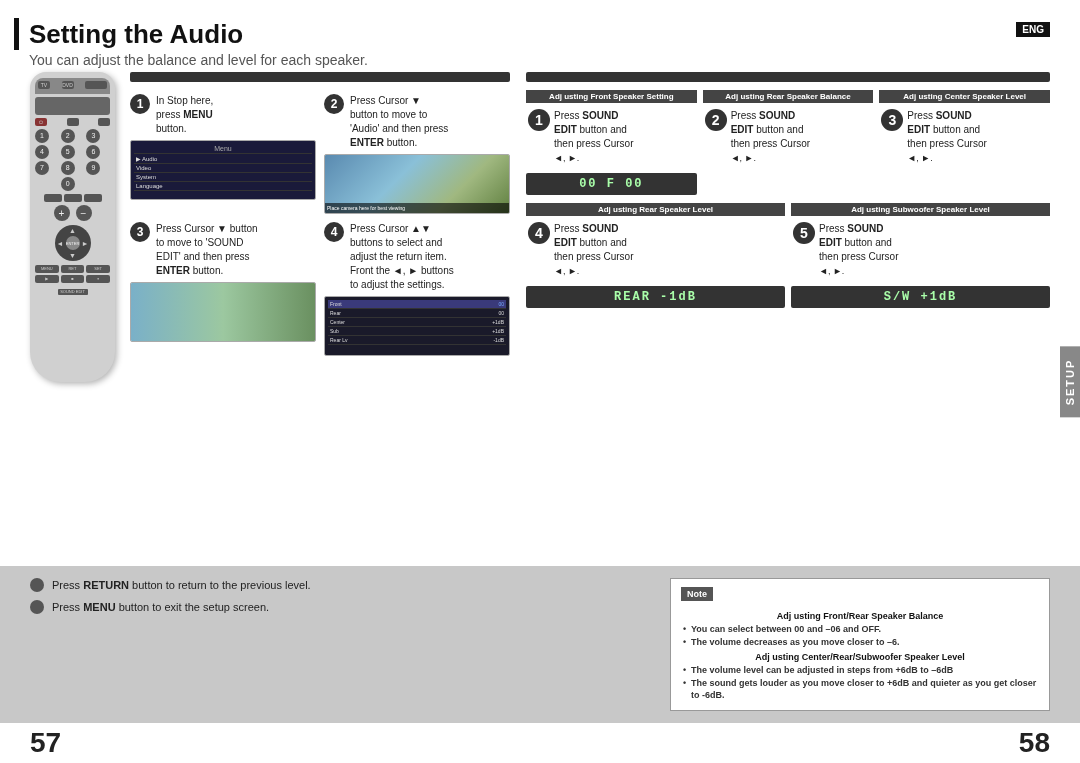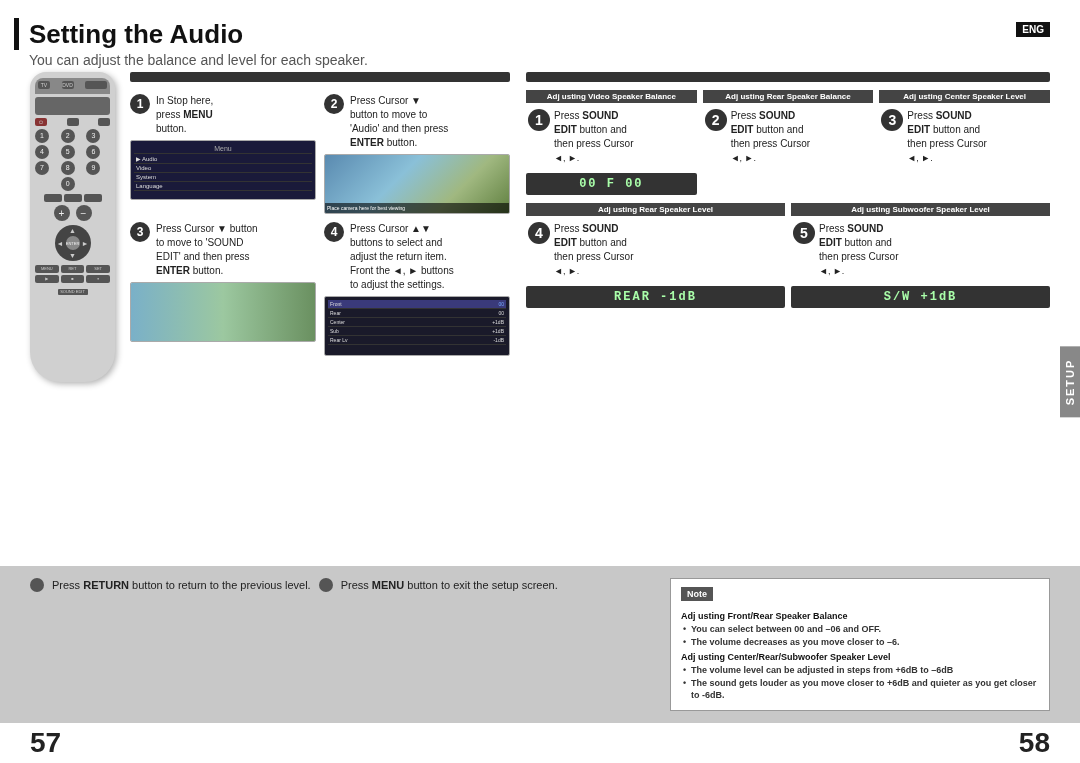--- a/index.html
+++ b/index.html
@@ -380,20 +380,21 @@
       background: #c8c8c8;
       padding: 12px 30px;
       display: flex;
       gap: 20px;
       align-items: flex-start;
     }
 
     .bottom-left {
       flex: 1;
       display: flex;
+      flex-direction: column;
       gap: 8px;
     }
 
     .bottom-instruction {
       display: flex;
       align-items: center;
       gap: 8px;
       font-size: 11px;
     }
 
@@ -422,20 +423,21 @@
       margin-bottom: 6px;
       display: inline-block;
     }
 
     .note-section-title {
       font-weight: bold;
       font-size: 9px;
       color: #111;
       margin-top: 4px;
       margin-bottom: 2px;
+      text-align: center;
     }
 
     .note-item {
       color: #333;
       font-size: 9px;
       line-height: 1.4;
       padding-left: 10px;
       position: relative;
       font-weight: bold;
     }
@@ -659,21 +661,21 @@
         </div>
       </div>
     </div>
 
     <div class="right-panel">
       <div class="right-top-bar"></div>
 
       <div class="right-columns">
 
         <div class="right-col">
-          <div class="section-label">Adj usting Video Speaker Balance</div>
+          <div class="section-label">Adj usting Front Speaker Setting</div>
           <div class="step-box">
             <div class="step-num" style="font-size:14px;width:22px;height:22px;">1</div>
             <div class="step-text">
               <span>Press </span><b>SOUND</b><br>
               <b>EDIT</b><span> button and</span><br>
               <span>then press Cursor</span><br>
               <span class="arrow-lr">◄, ►.</span>
             </div>
           </div>
           <div class="display-bar display-bar-dark">00 F  00</div>

